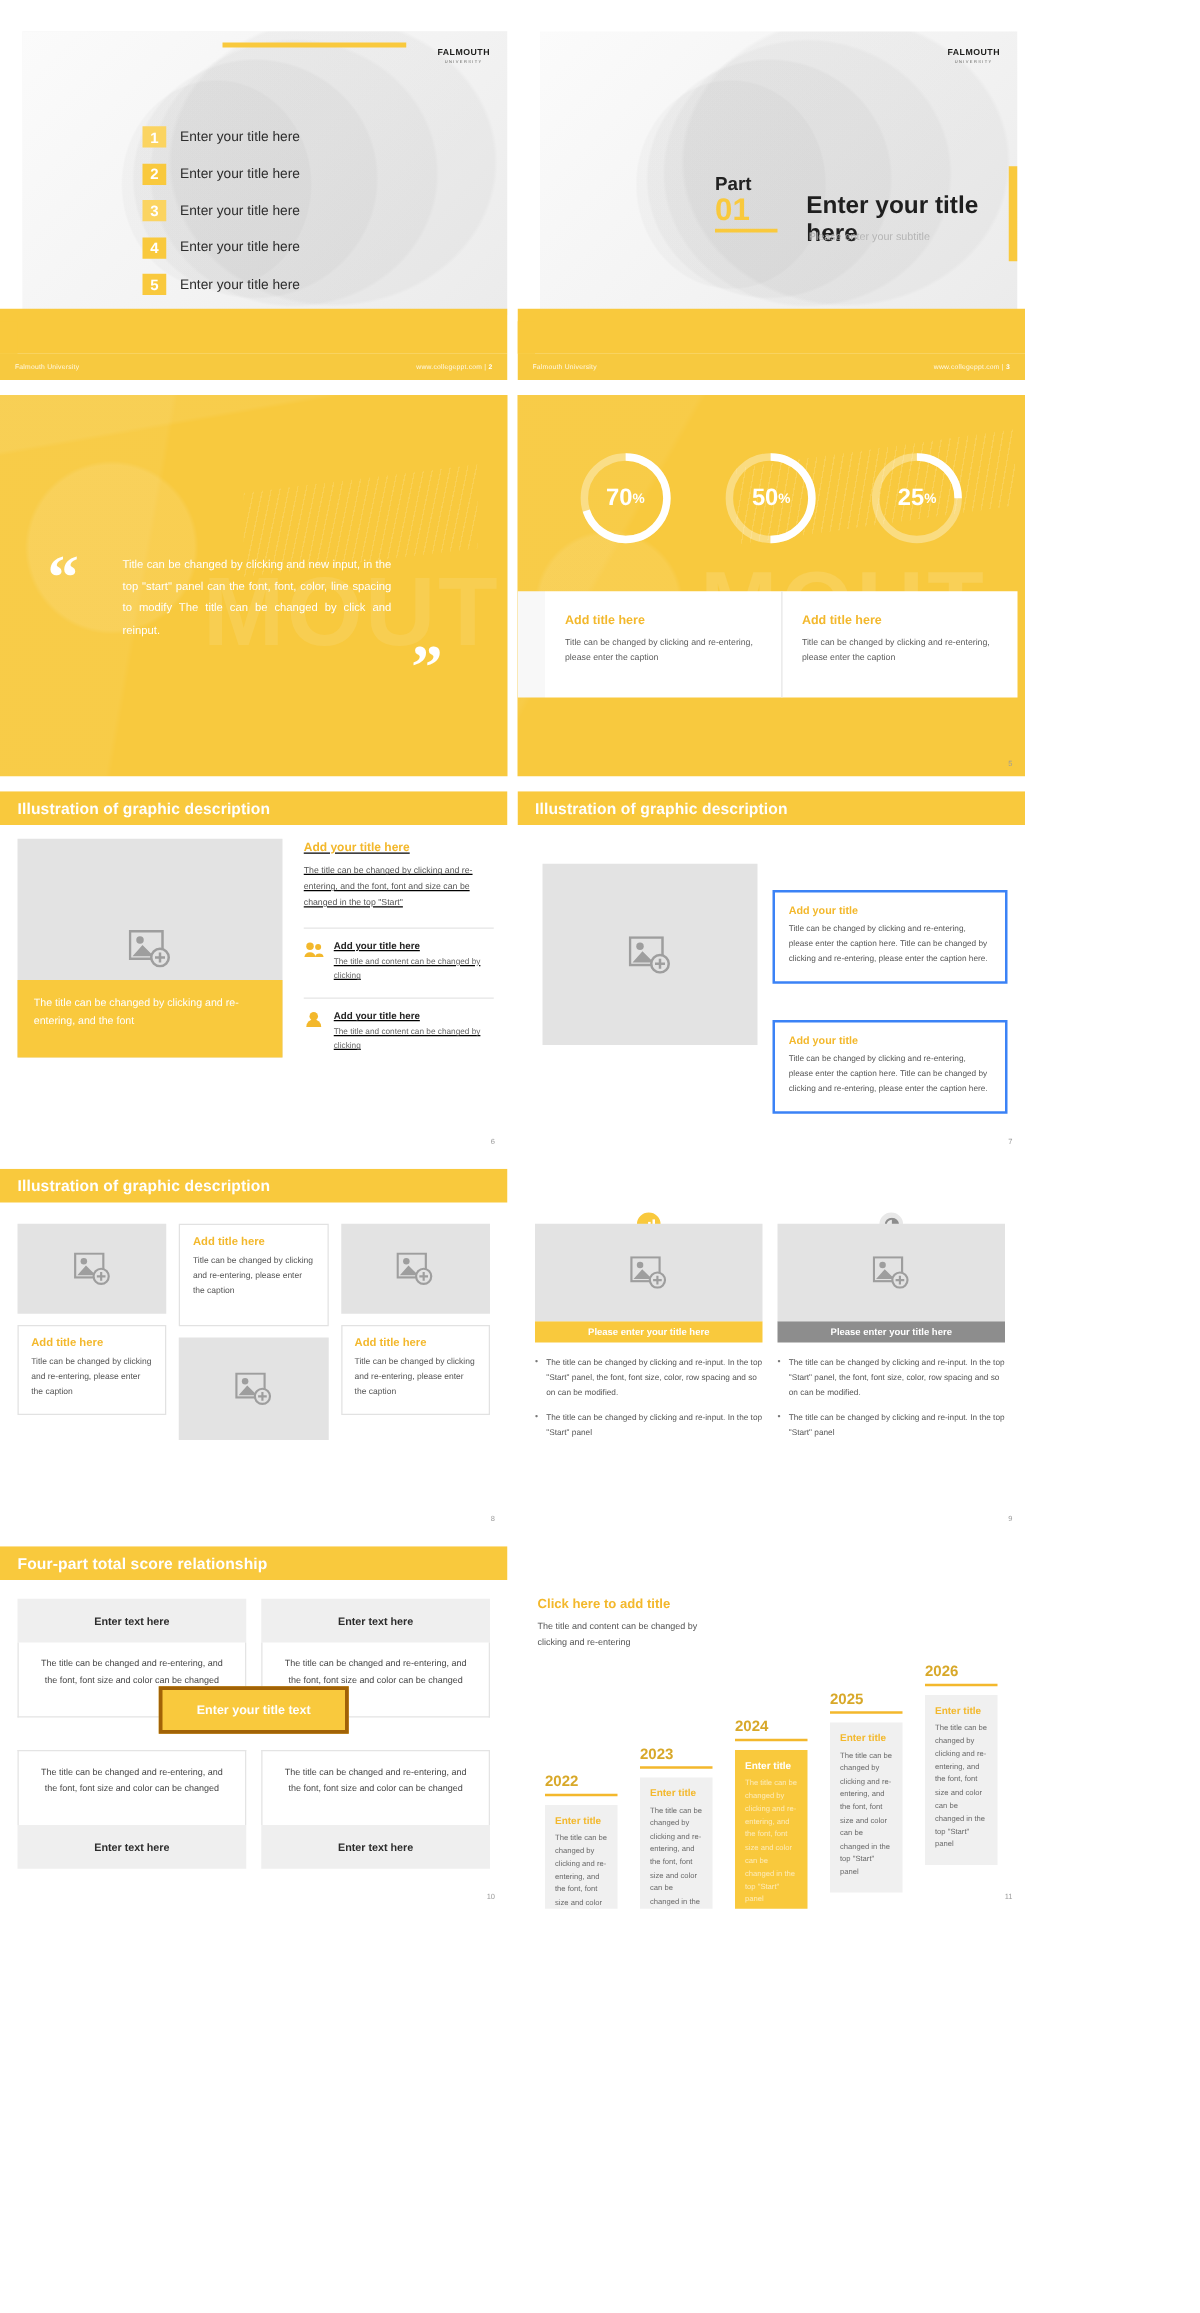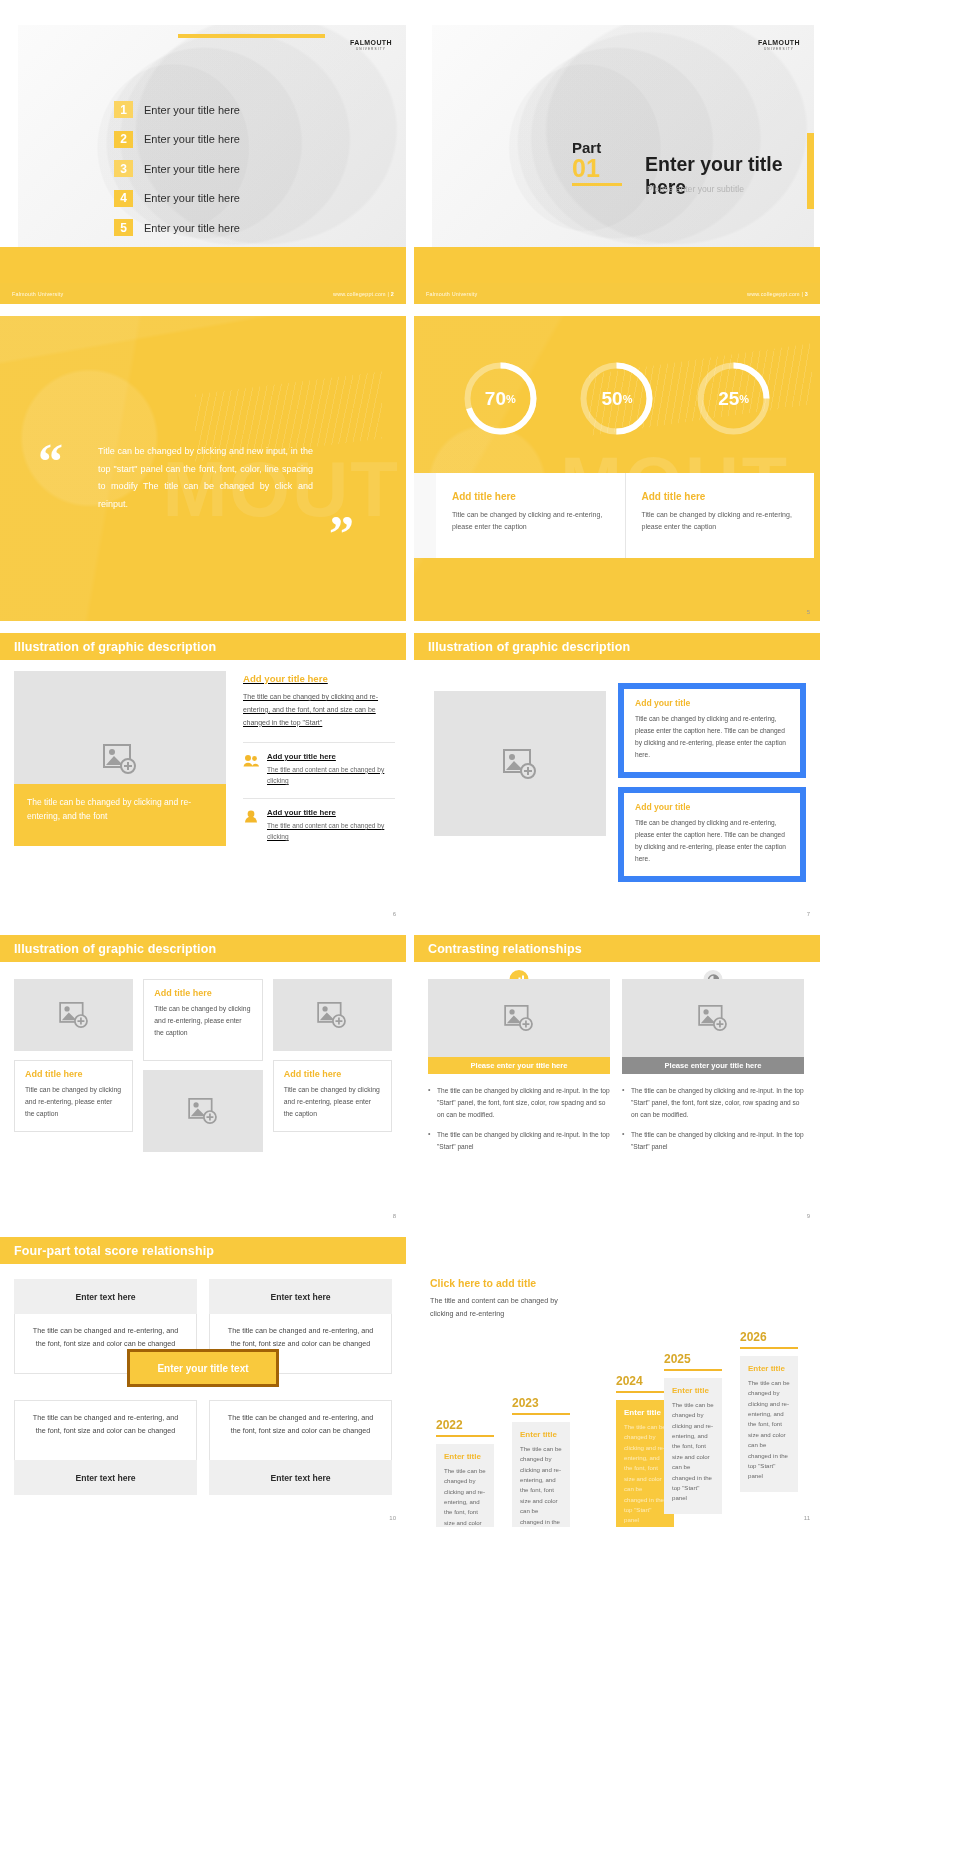--- a/index.html
+++ b/index.html
@@ -232,21 +232,21 @@
     display: flex; gap: 8px; margin-top: 12px;
     border-top: 1px solid #e5e5e5; padding-top: 9px;
   }
   .s6 .item .ico { flex: 0 0 16px; margin-top: 1px; }
   .s6 .item h4 { font-size: 7.8px; font-weight: 700; color: #222; margin-bottom: 3px; }
   .s6 .item p { font-size: 6.6px; color: #666; line-height: 1.7; }
 
   
   .s7 .pic { position: absolute; left: 20px; top: 58px; width: 172px; height: 145px; }
   .s7 .right { position: absolute; left: 204px; top: 50px; width: 188px; }
-  .s7 .box { border: 6px solid #3b82f6; padding: 9px 11px 11px; margin-bottom: 9px; }
+  .s7 .box { border: 2px solid #3b82f6; padding: 9px 11px 11px; margin-bottom: 9px; margin-top: 29px; }
   .s7 .box h3 { color: #f3b82c; font-size: 8.6px; font-weight: 700; margin-bottom: 5px; }
   .s7 .box p { font-size: 6.6px; color: #555; line-height: 1.82; }
 
   
   .s8 .g { position: absolute; left: 14px; right: 14px; top: 44px; display: flex; gap: 10px; }
   .s8 .col { flex: 1; }
   .s8 .cell { margin-bottom: 9px; }
   .s8 .ph { height: 72px; }
   .s8 .ph.mid { height: 82px; }
   .s8 .txtbox { border: 1px solid #e2e2e2; padding: 8px 10px 10px; }
@@ -579,23 +579,20 @@
         <div class="txtbox">
           <h3>Add title here</h3>
           <p>Title can be changed by clicking and re-entering, please enter the caption</p>
         </div>
       </div>
     </div>
     <div class="pgnum">8</div>
   </div>
 
   <div class="slide s9">
-    <div class="secbar">
-      <span>Contrasting relationships</span>
-    </div>
 
     <div class="half l">
       <div class="phwrap">
         <div class="badge y">
           <svg width="12" height="12" viewBox="0 0 12 12" aria-hidden="true">
             <rect x="1.5" y="6" width="2" height="4.5" fill="#fff"></rect>
             <rect x="5" y="3.5" width="2" height="7" fill="#fff"></rect>
             <rect x="8.5" y="1.5" width="2" height="9" fill="#fff"></rect>
           </svg>
         </div>
@@ -689,21 +686,21 @@
         </div>
       </div>
       <div class="step" style="left:84px; top:86px;">
         <div class="yr">2023</div>
         <div class="rule"></div>
         <div class="card2 grey">
           <h4>Enter title</h4>
           <p>The title can be changed by clicking and re-entering, and the font, font size and color can be changed in the top "Start" panel</p>
         </div>
       </div>
-      <div class="step" style="left:160px; top:64px;margin-left:28px;">
+      <div class="step" style="left:160px; top:64px;">
         <div class="yr">2024</div>
         <div class="rule"></div>
         <div class="card2 yellow">
           <h4>Enter title</h4>
           <p>The title can be changed by clicking and re-entering, and the font, font size and color can be changed in the top "Start" panel</p>
         </div>
       </div>
       <div class="step" style="left:236px; top:42px;">
         <div class="yr">2025</div>
         <div class="rule"></div>

